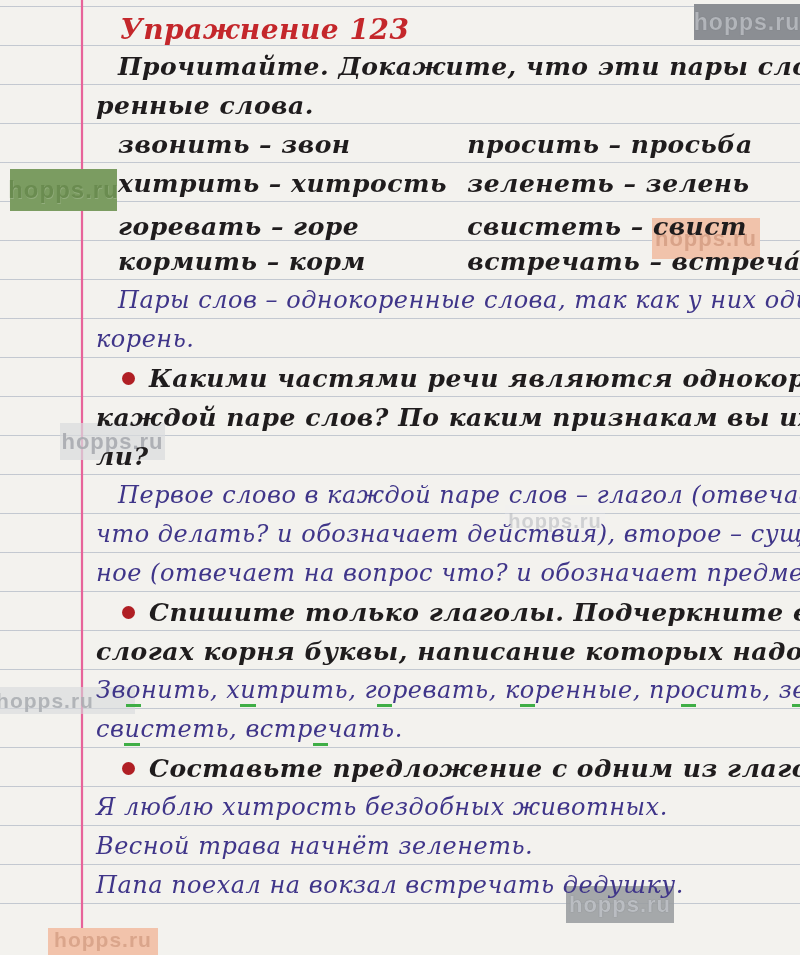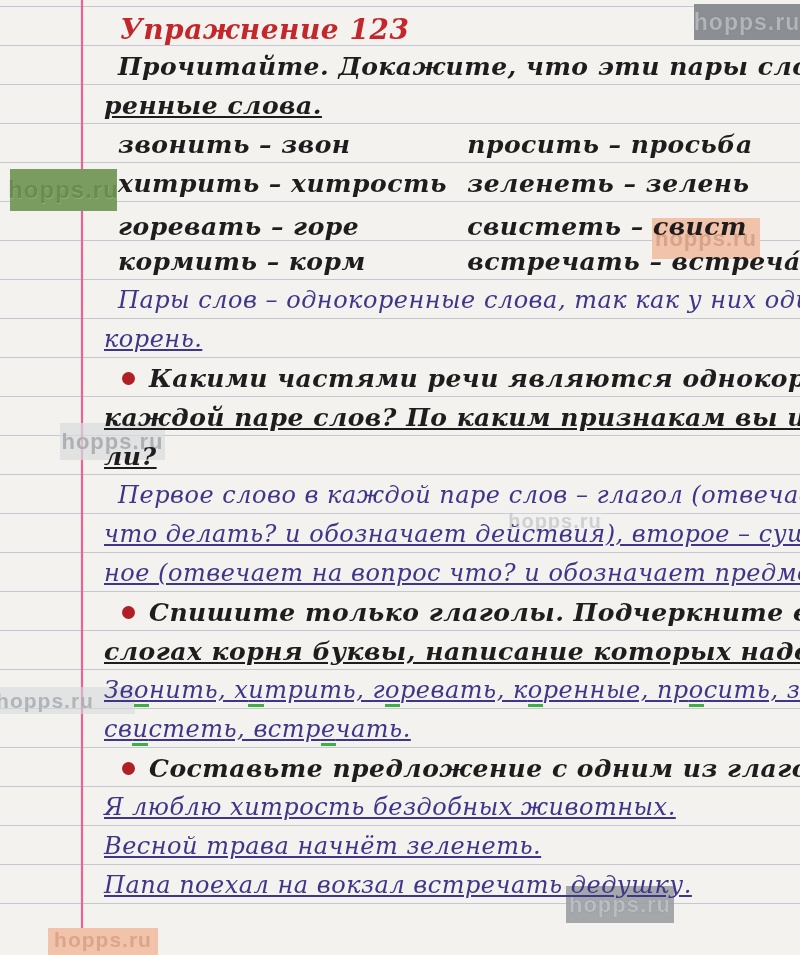--- a/index.html
+++ b/index.html
@@ -19,21 +19,21 @@
   }
   .margin-line{
     position:absolute;top:0;left:81px;width:2px;height:955px;
     background:#e7639a;box-shadow:0 0 1px #d94f84;
   }
   .line{position:absolute;white-space:nowrap;font-size:25px;letter-spacing:0.5px;}
   .title{font-size:28px;color:#c4272b;font-weight:600;}
   .task{font-weight:700;color:#1f1c1d;}
   .ans{color:#3f3589;font-size:24px;}
   .indent{left:118px;}
-  .flush{left:104px;text-decoration:underline;}
+  .flush{left:96px;}
   .pair-left{display:inline-block;width:340px;font-weight:700;font-style:italic;}
   .pair-right{font-weight:700;}
   .bullet{
     display:inline-block;width:13px;height:13px;border-radius:50%;
     background:#b01f24;margin-right:14px;vertical-align:2px;
   }
   .u{border-bottom:3px solid #3fae46;}
   .wm{
     position:absolute;display:flex;align-items:center;justify-content:center;
     font-family:"Liberation Sans","DejaVu Sans",sans-serif;font-style:normal;

